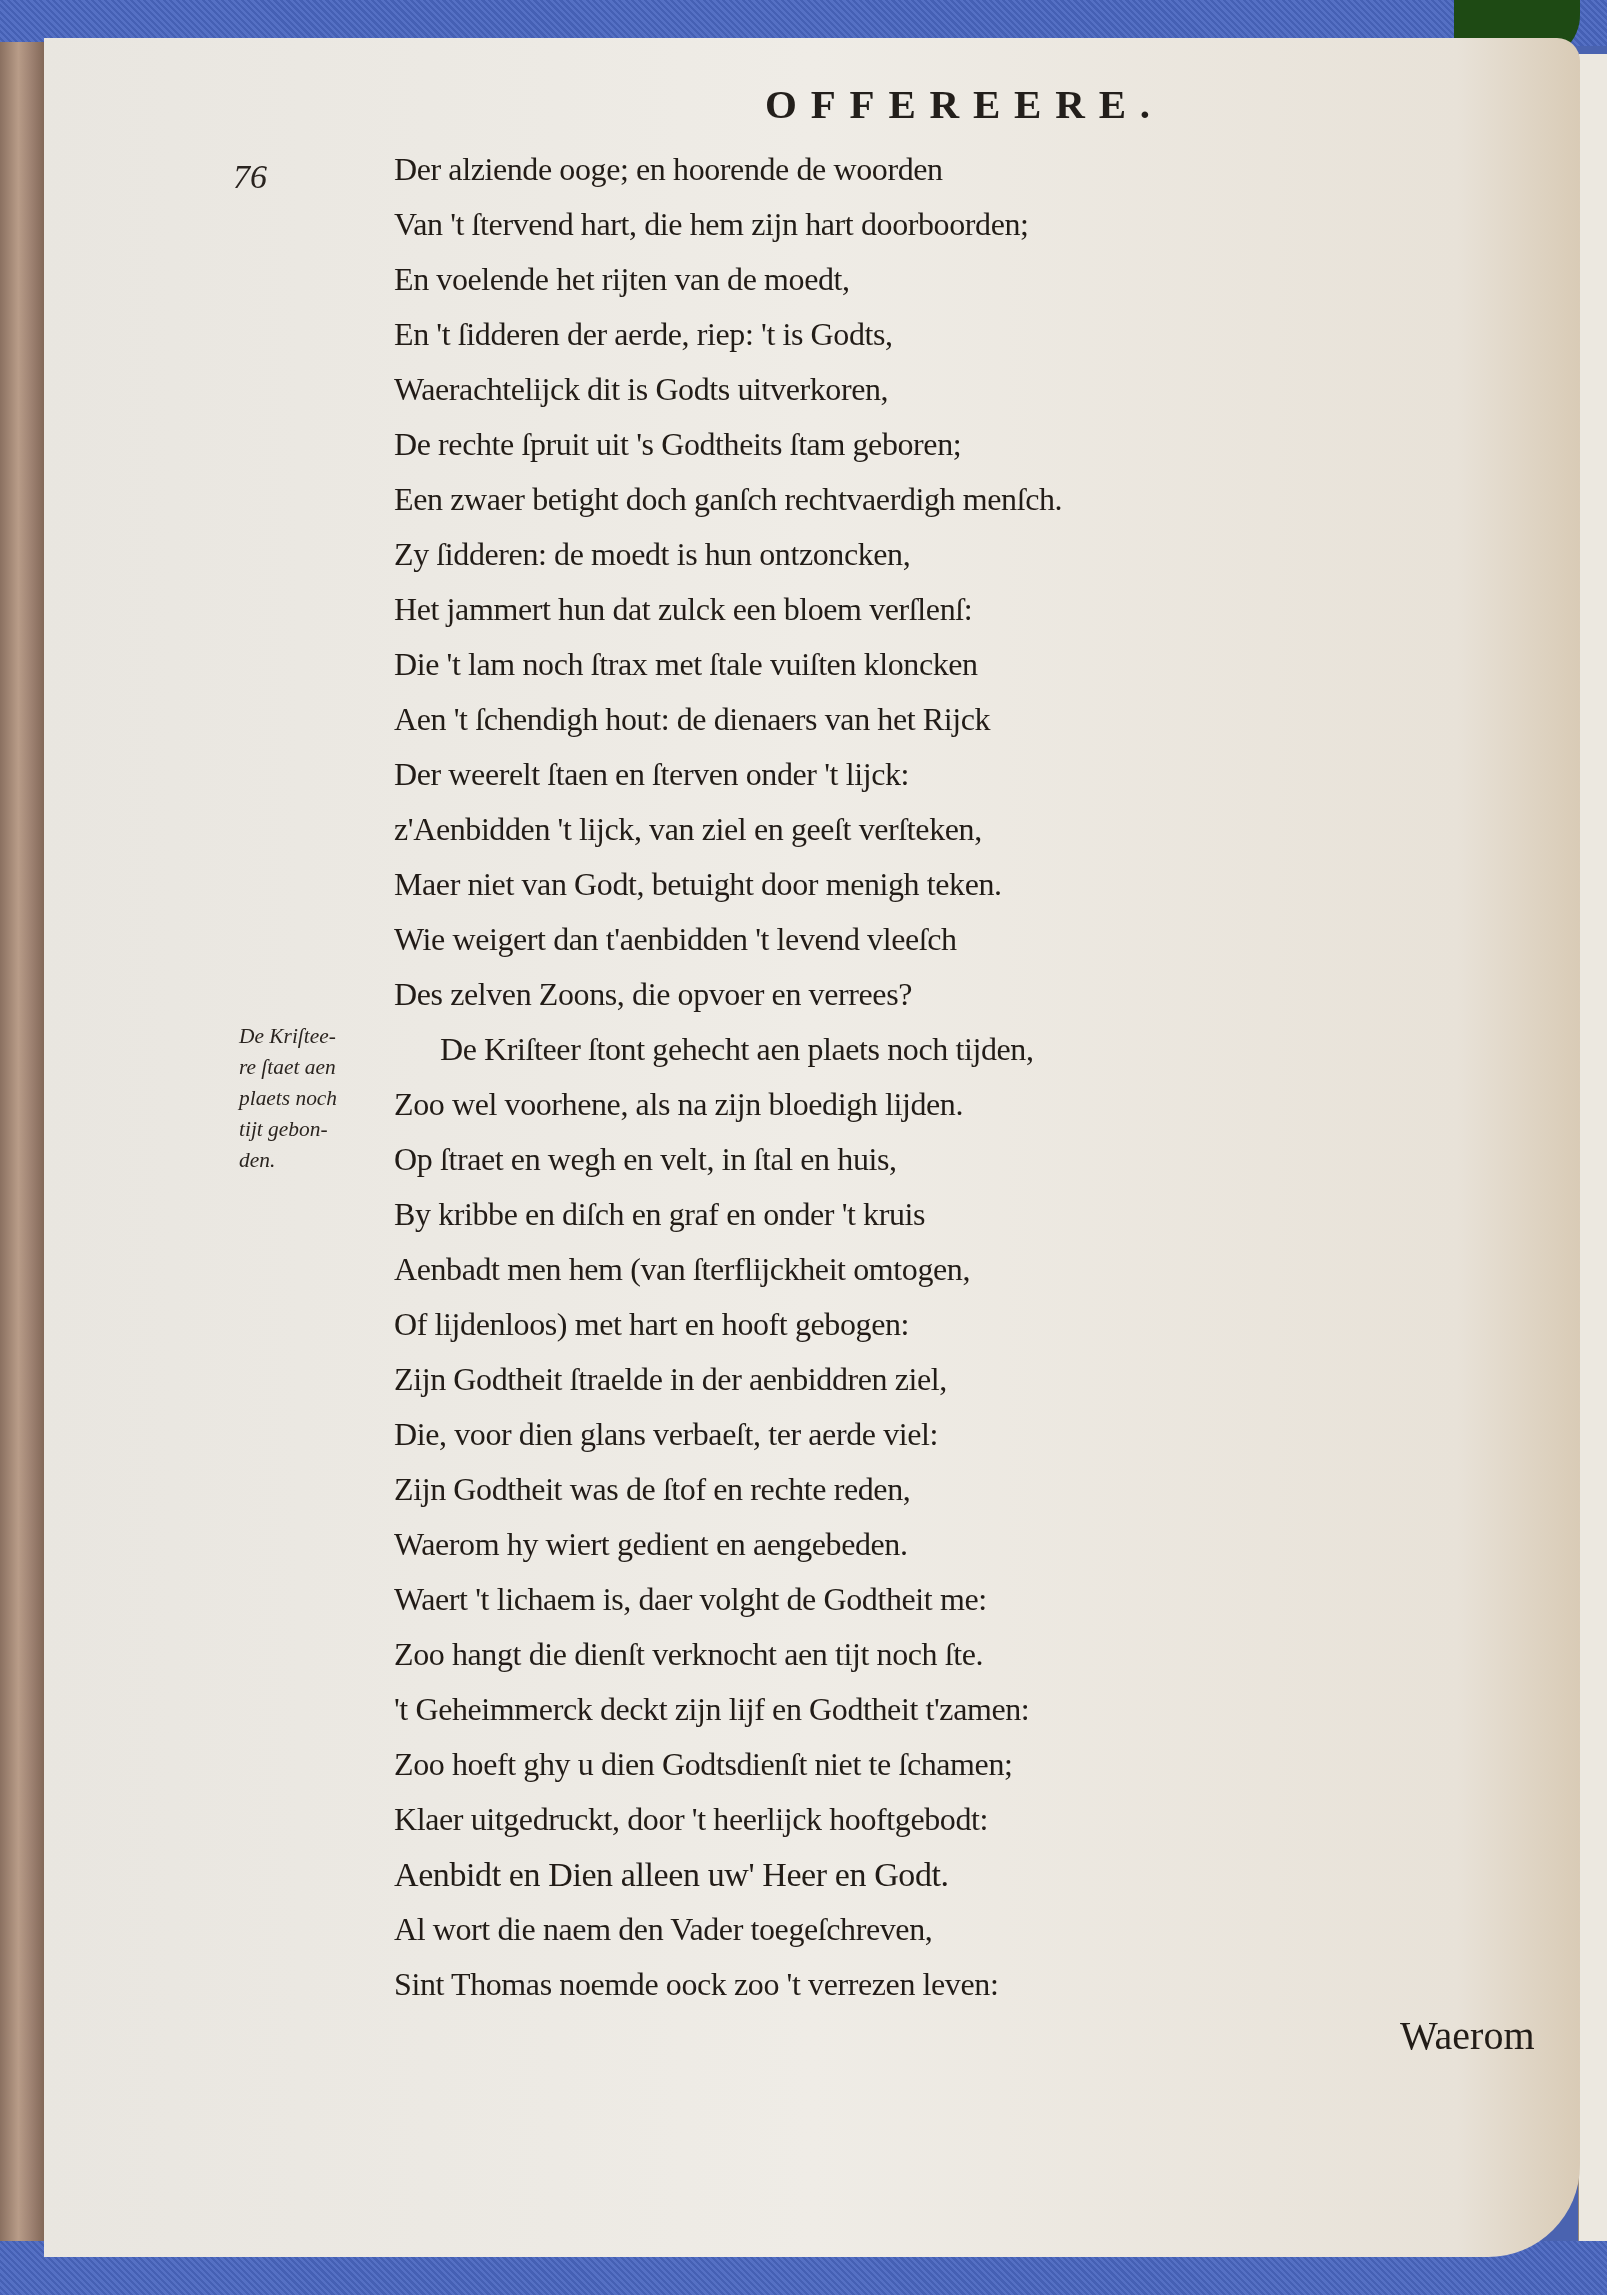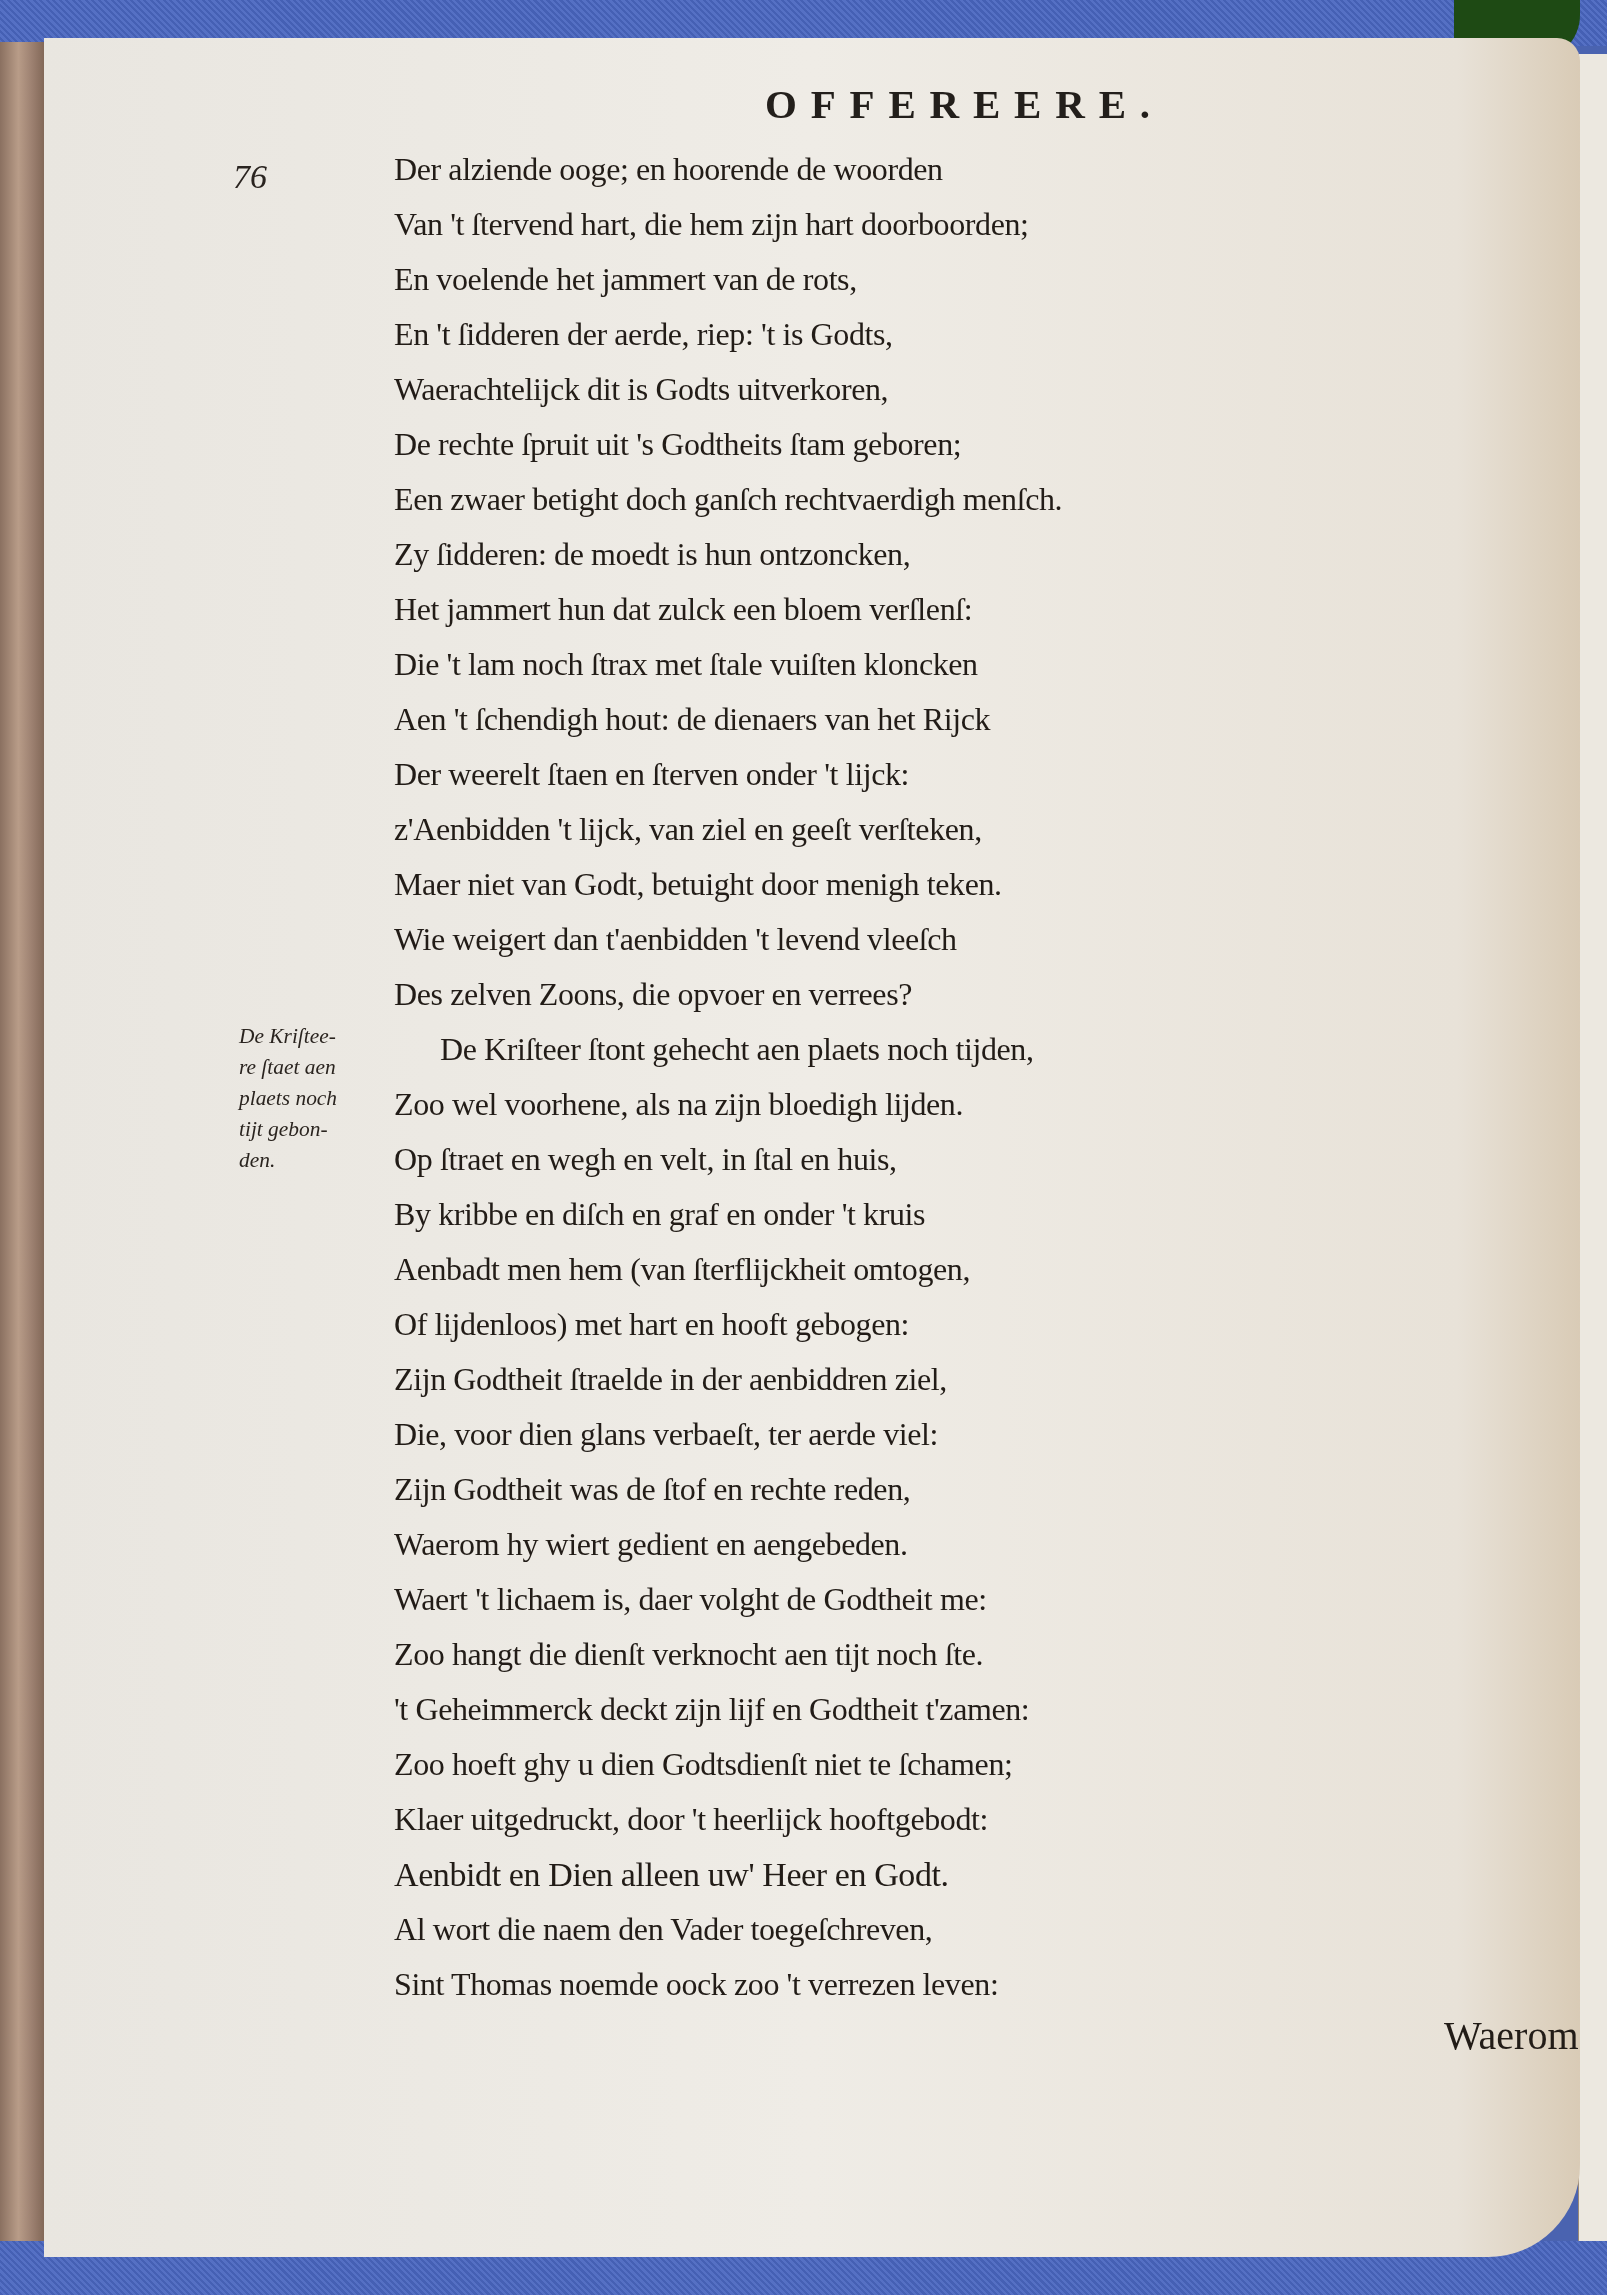--- a/index.html
+++ b/index.html
@@ -9,21 +9,21 @@
   .green-ribbon { position:absolute; left:1454px; top:0; width:126px; height:61px; background:#1e4a14; border-radius:0 0 46px 7.7px; }
   .edge-stack { position:absolute; left:0; top:42px; width:46px; height:2219px; background:linear-gradient(90deg,#8a7060,#b89c88 40%,#9c8070 70%,#7e6454); }
   .page { position:absolute; left:44px; top:38px; width:1536px; height:2219px; background:linear-gradient(90deg,#e9e6e0 0%,#efece6 50%,#e8e2d8 92%,#d9cbb6 100%); border-radius:0 23px 92px 0; }
   .next-page { position:absolute; left:1578px; top:54px; width:30px; height:2204px; background:#ece8e0; border-left:1.5px solid #9a8a78; }
   .page-number { position:absolute; left:233px; top:111px; font-size:34px; font-style:italic; color:#2a2420;margin-top:47px; }
   .running-head { position:absolute; left:765px; top:80px; font-size:41px; letter-spacing:13.8px; color:#231f1b; font-weight:bold; }
   .lines { position:absolute; left:394px; top:142px; width:1163px; }
   .line { display:block; height:55px; line-height:55px; font-size:32px; color:#221c17; white-space:nowrap; letter-spacing:-0.4px; }
   .line.indent { padding-left:46px; }
   .line.italic { font-size:34px; }
-  .catchword { position:absolute; left:1400px; top:2012px; font-size:40px; color:#221c17;margin-left:44px; }
+  .catchword { position:absolute; left:1400px; top:2012px; font-size:40px; color:#221c17; }
   .margin-note { position:absolute; left:230px; top:1021px; width:145px; font-size:21.4px; font-style:italic; line-height:31px; color:#2a241f;margin-left:9px; }
 </style>
 </head>
 <body>
 
 <div class="cloth-top"></div>
 <div class="green-ribbon"></div>
 <div class="edge-stack"></div>
 <div class="next-page"></div>
 <div class="cloth-bottom"></div>
@@ -37,21 +37,21 @@
   <div>De Kriſtee-</div>
   <div>re ſtaet aen</div>
   <div>plaets noch</div>
   <div>tijt gebon-</div>
   <div>den.</div>
 </div>
 
 <div class="lines">
   <span class="line">Der alziende ooge; en hoorende de woorden</span>
   <span class="line">Van 't ſtervend hart, die hem zijn hart doorboorden;</span>
-  <span class="line">En voelende het jammert van de rots,</span>
+  <span class="line">En voelende het rijten van de moedt,</span>
   <span class="line">En 't ſidderen der aerde, riep: 't is Godts,</span>
   <span class="line">Waerachtelijck dit is Godts uitverkoren,</span>
   <span class="line">De rechte ſpruit uit 's Godtheits ſtam geboren;</span>
   <span class="line">Een zwaer betight doch ganſch rechtvaerdigh menſch.</span>
   <span class="line">Zy ſidderen: de moedt is hun ontzoncken,</span>
   <span class="line">Het jammert hun dat zulck een bloem verſlenſ:</span>
   <span class="line">Die 't lam noch ſtrax met ſtale vuiſten kloncken</span>
   <span class="line">Aen 't ſchendigh hout: de dienaers van het Rijck</span>
   <span class="line">Der weerelt ſtaen en ſterven onder 't lijck:</span>
   <span class="line">z'Aenbidden 't lijck, van ziel en geeſt verſteken,</span>

